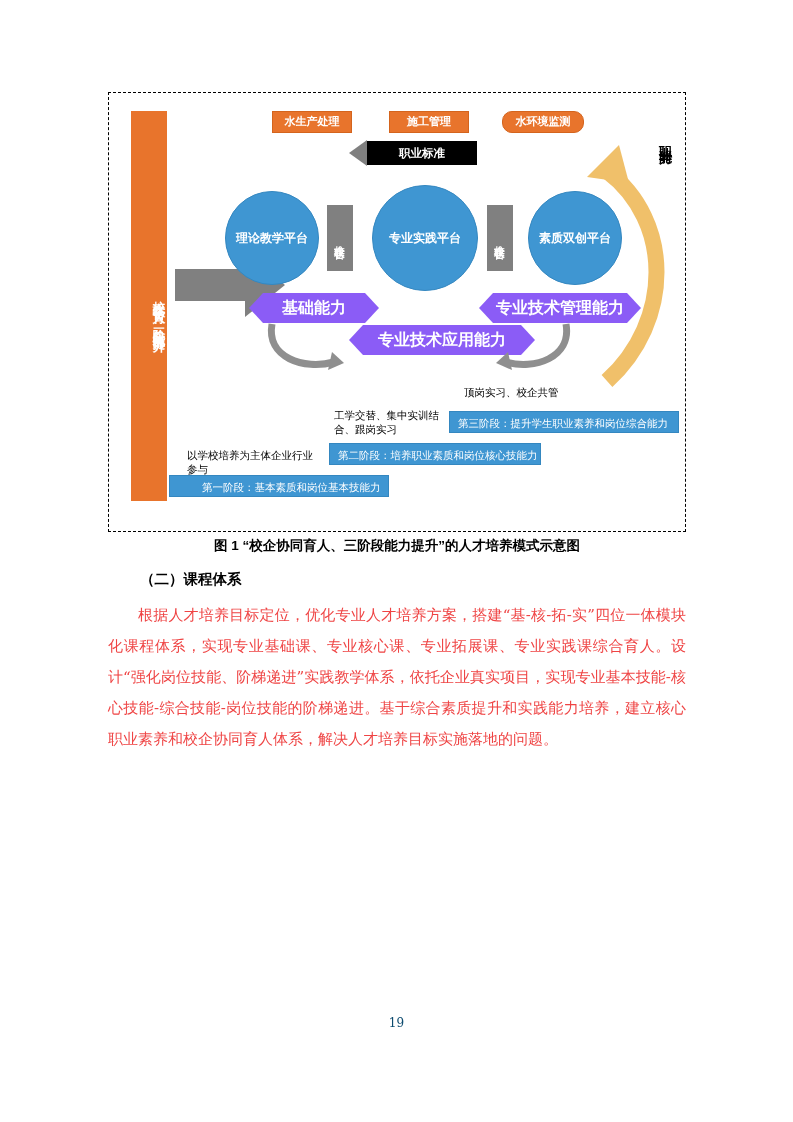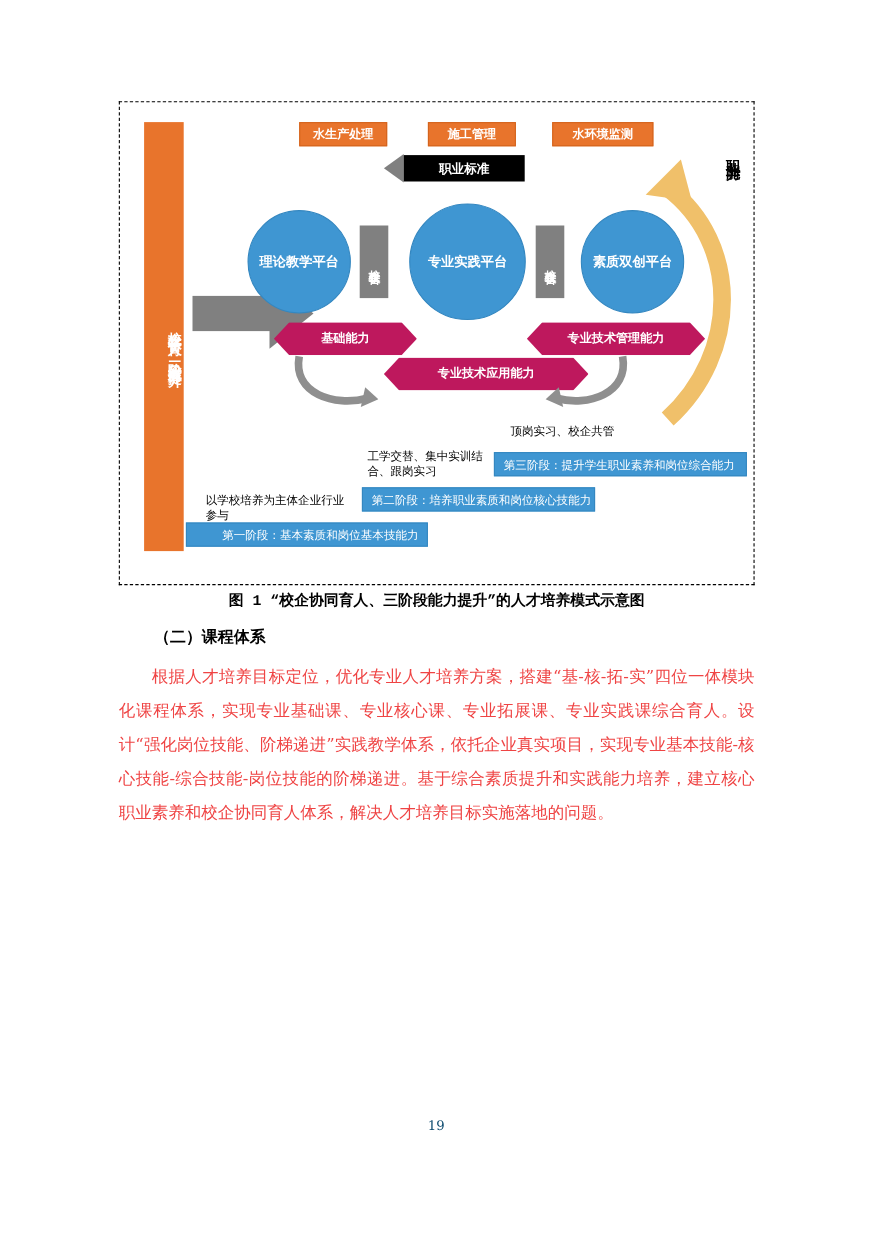--- a/index.html
+++ b/index.html
@@ -62,21 +62,21 @@
     font-size: 11px;
     font-weight: bold;
     text-align: center;
     line-height: 20px;
     height: 22px;
     border: 1px solid #d4641d;
     box-sizing: border-box;
   }
   #top-box-0 { left: 163px; top: 18px; width: 80px; }
   #top-box-1 { left: 280px; top: 18px; width: 80px; }
-  #top-box-2 { left: 393px; top: 18px; width: 92px; }
+  #top-box-2 { left: 393px; top: 18px; width: 82px; border-radius: 10px; }
 
   
   .std-bar {
     position: absolute;
     left: 258px;
     top: 48px;
     width: 110px;
     height: 24px;
   }
   .std-bar .body {
@@ -159,25 +159,25 @@
     letter-spacing: 1px;
     padding-top: 2px;
     box-sizing: border-box;
   }
   #link-0 { left: 218px; top: 112px; }
   #link-1 { left: 378px; top: 112px; }
 
   
   .cap-band {
     position: absolute;
-    background: #be185d;
-    color: #fff;
-    font-family: "DejaVu Sans", sans-serif;
-    font-weight: bold;
-    font-size: 11px;
+    background: #8b5cf6;
+    color: #fff;
+    font-family: "DejaVu Sans", sans-serif;
+    font-weight: bold;
+    font-size: 16px;
     text-align: center;
     line-height: 30px;
     height: 30px;
     clip-path: polygon(14px 0, calc(100% - 14px) 0, 100% 50%, calc(100% - 14px) 100%, 14px 100%, 0 50%);
   }
   #cap-0 { left: 140px; top: 200px; width: 130px; }
   #cap-1 { left: 370px; top: 200px; width: 162px; }
   #cap-2 { left: 240px; top: 232px; width: 186px; }
 
   
@@ -237,21 +237,21 @@
   #stage-1 { left: 220px; top: 350px; width: 212px; }
   #stage-0 { left: 60px; top: 382px; width: 220px; padding-left: 32px; }
 
   
   .fig-caption {
     position: absolute;
     left: 108px;
     top: 537px;
     width: 578px;
     text-align: center;
-    font-family: Liberation Mono, monospace;
+    font-family: Liberation Sans, sans-serif;
     font-weight: bold;
     font-size: 13.5px;
     color: #000;
   }
   .sec-head {
     position: absolute;
     left: 140px;
     top: 570px;
     font-family: "DejaVu Sans", sans-serif;
     font-weight: bold;

